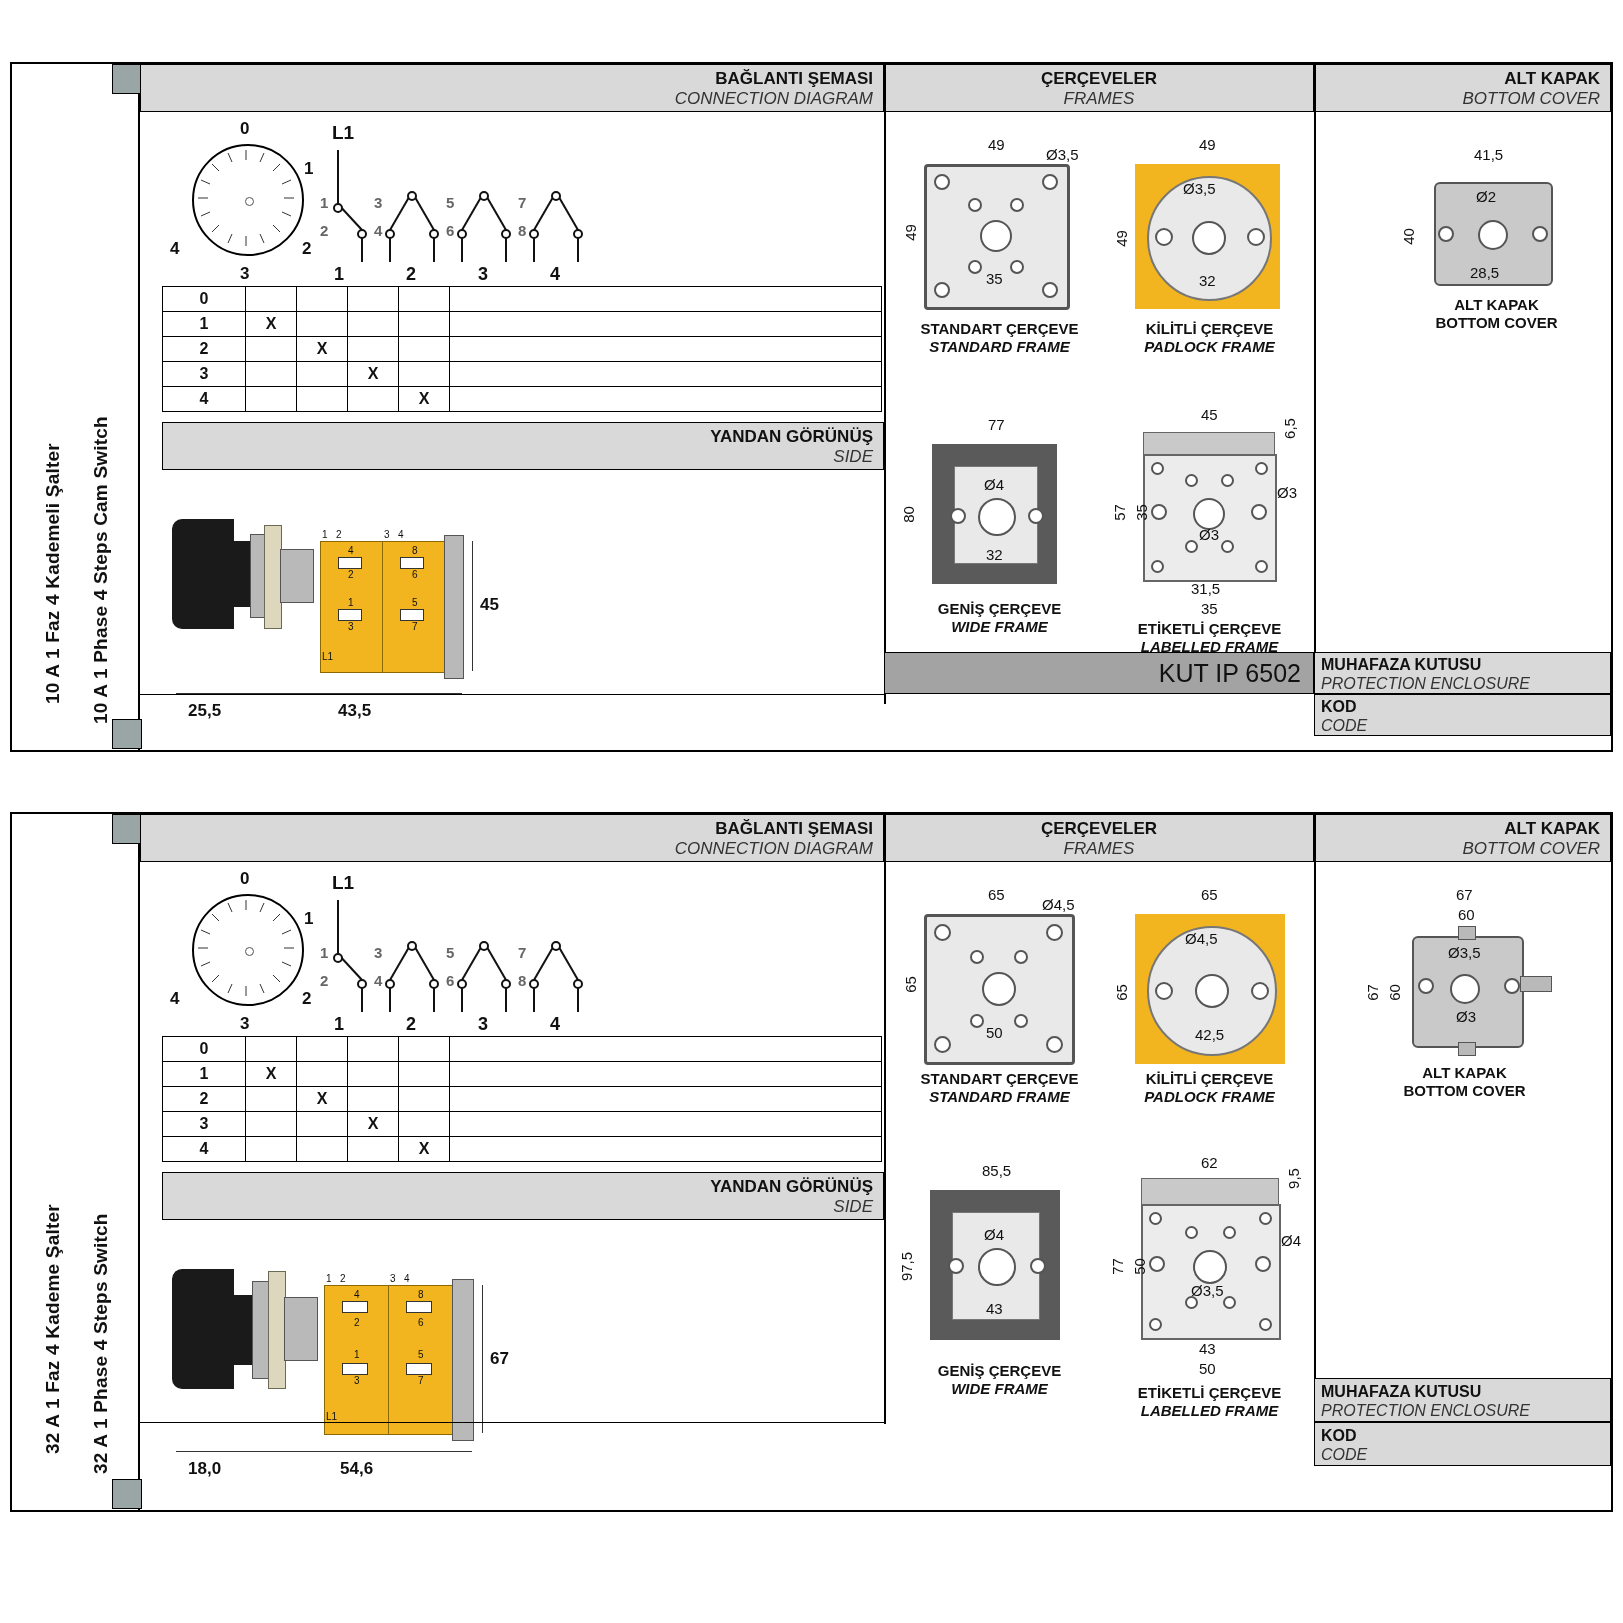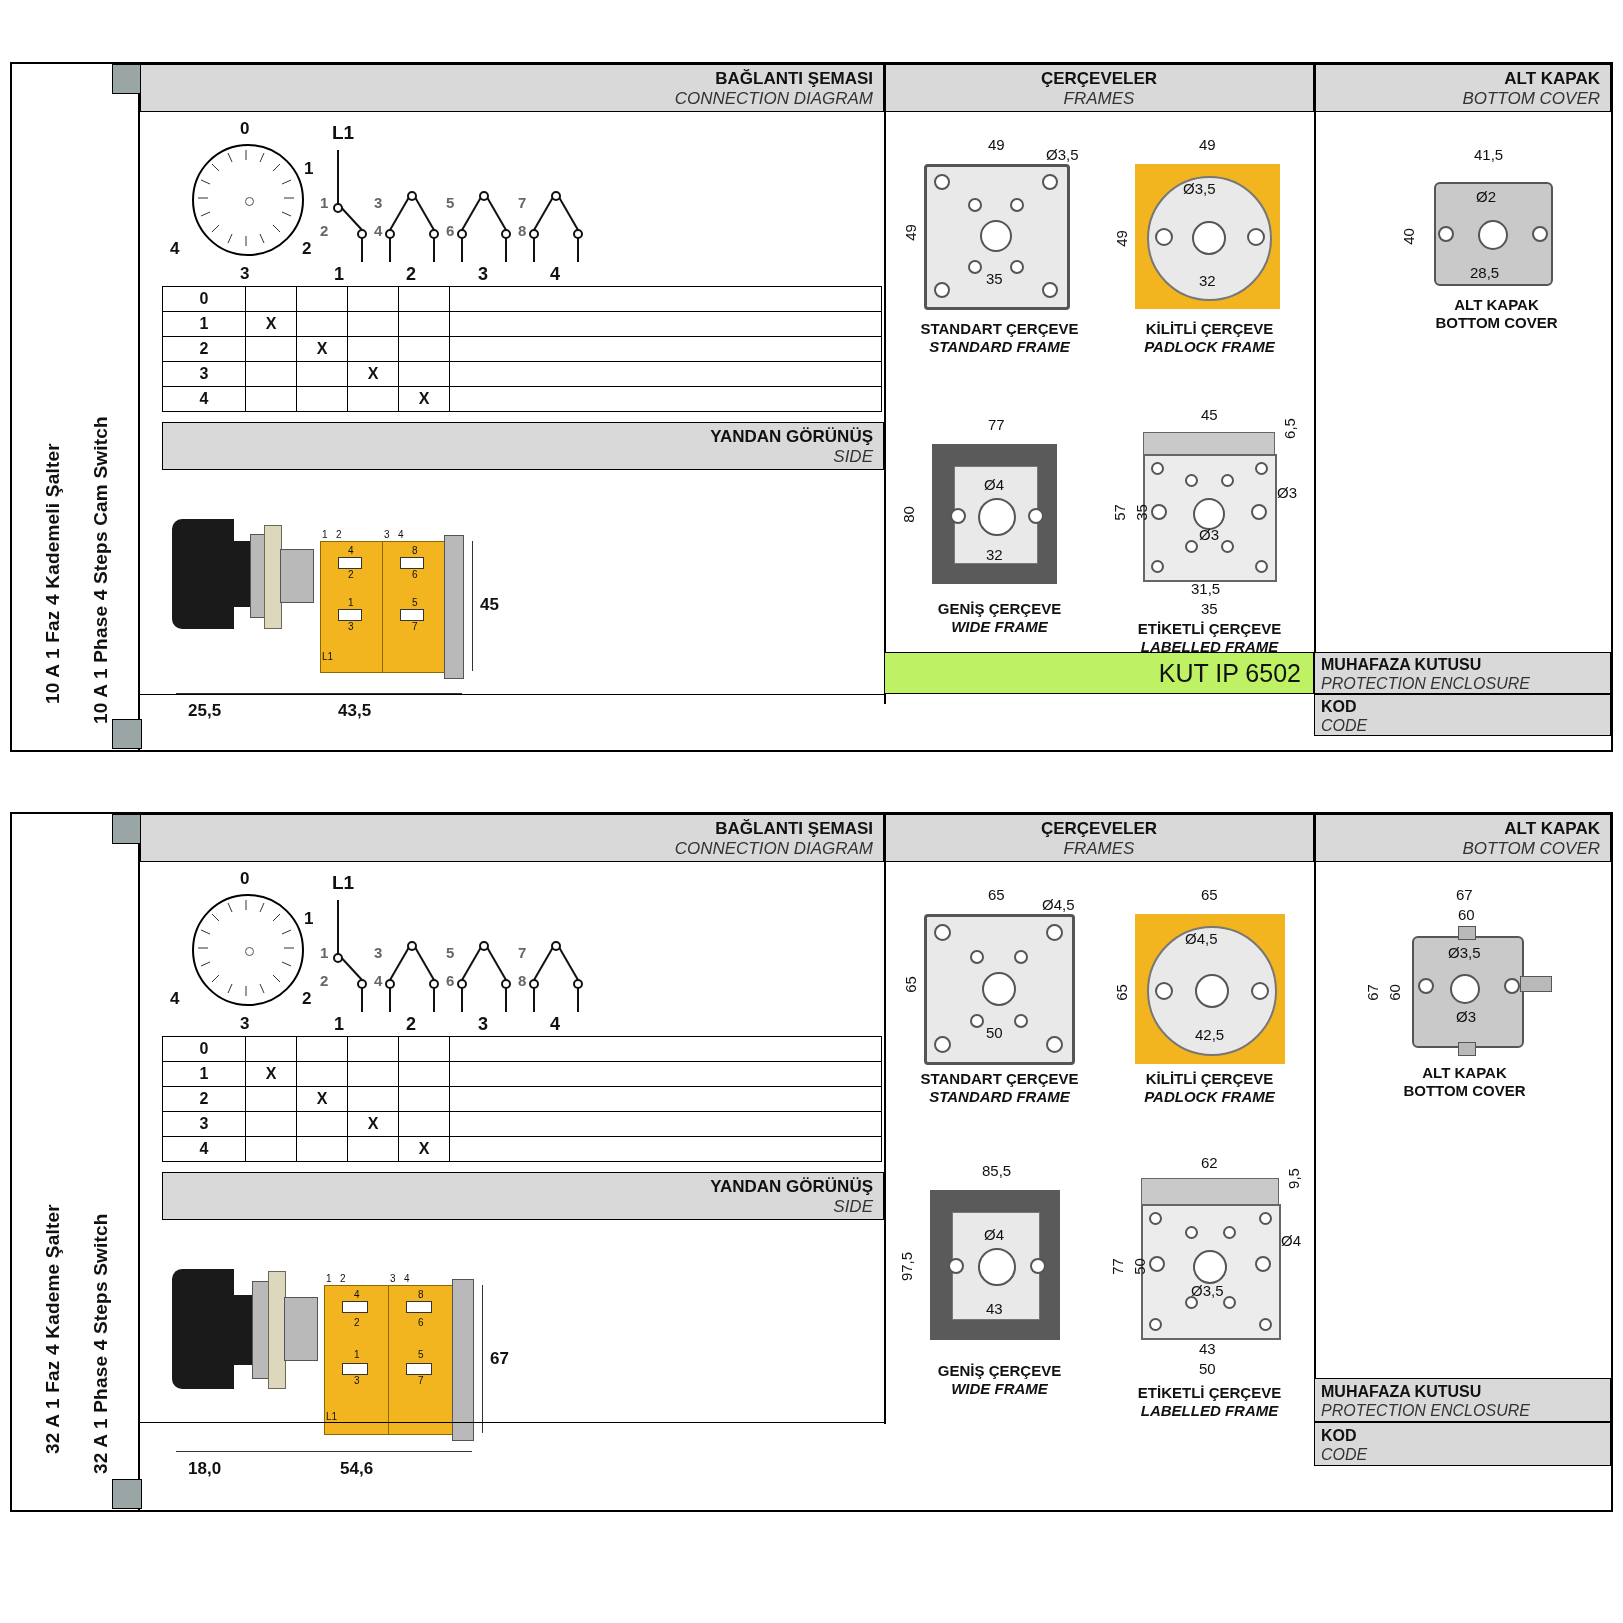--- a/index.html
+++ b/index.html
@@ -58,21 +58,21 @@
   .yellowframe{position:absolute;background:#f2b41f;}
   .circleBig{position:absolute;border-radius:50%;background:#e9e9e9;border:2px solid #777;}
   .wideframe{position:absolute;background:#5a5a5a;}
   .wideinner{position:absolute;background:#e9e9e9;border:1px solid #777;}
   .labelledframe{position:absolute;background:#ececec;border:2px solid #666;}
   .greybar{position:absolute;background:#c9c9c9;border:1px solid #666;}
   .botcover{position:absolute;background:#c9c9c9;border:2px solid #555;border-radius:6px;}
 
   .dimline{position:absolute;background:#333;}
 
-  .footcell{position:absolute;border:1px solid #000;box-sizing:border-box;background:#bef264;}
+  .footcell{position:absolute;border:1px solid #000;box-sizing:border-box;background:#a3a3a3;}
   .footcell.grey{background:#d9d9d9;}
   .footbig{font-size:25px;text-align:right;padding-right:12px;line-height:40px;}
   .footlbl b{font-size:16px;display:block;line-height:19px;}
   .footlbl i{font-size:16px;display:block;line-height:19px;color:#333;}
 </style>
 </head>
 <body>
 
 <div class="sheet">
 

